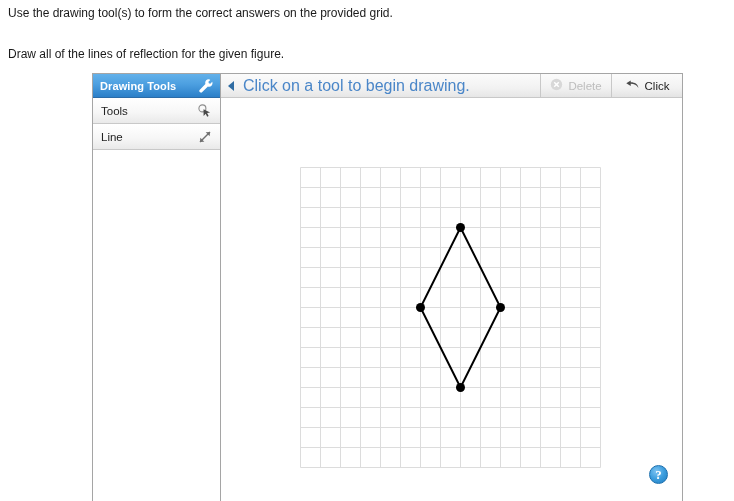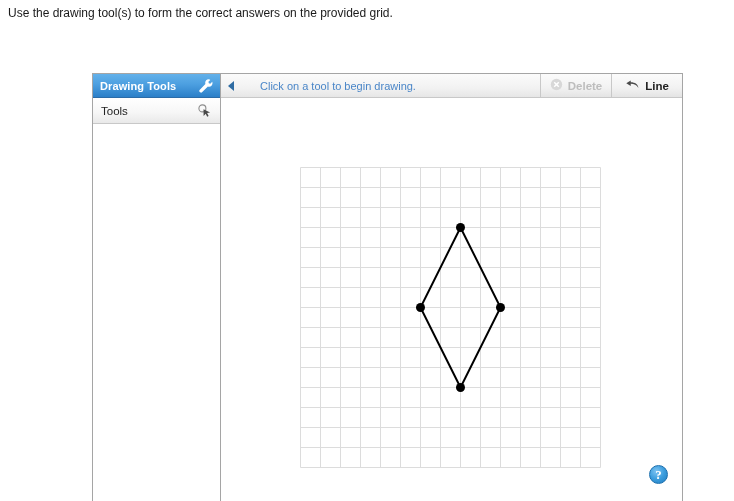--- a/index.html
+++ b/index.html
@@ -114,38 +114,37 @@
   .collapse-caret {
     width: 12px;
     height: 16px;
     flex: 0 0 12px;
     display: flex;
     align-items: center;
     justify-content: center;
     cursor: pointer;
   }
   .hint-text {
-    font-size: 11px;
+    font-size: 16px;
     color: #4a86c8;
-    margin-left: 23px;
+    margin-left: 6px;
     white-space: nowrap;
   }
   .action-btn {
     width: 71px;
     flex: 0 0 71px;
     background: linear-gradient(to bottom, #fbfbfb 0%, #f2f2f2 60%, #e4e4e4 100%);
     border-left: 1px solid #c8c8c8;
     border-bottom: 1px solid #c8c8c8;
     box-sizing: border-box;
     display: flex;
     align-items: center;
     justify-content: center;
     gap: 5px;
     cursor: pointer;
-    font-weight: bold;
   }
   .action-btn.disabled { cursor: default; }
   .action-label { font-size: 11.5px; color: #222222; }
   .action-btn.disabled .action-label { color: #bdbdbd; }
 
   
   .reset-strip {
     position: absolute;
     left: 128px;
     top: 24px;
@@ -204,20 +203,21 @@
     font-weight: bold;
     line-height: 1;
     font-family: "Liberation Serif", serif;
   }
 </style>
 </head>
 <body>
 
 <div class="instructions">
   <div class="instr-line">Use the drawing tool(s) to form the correct answers on the provided grid.</div>
+  <div class="instr-line second">Draw all of the lines of reflection for the given figure.</div>
 </div>
 
 <div class="widget">
 
   <div class="sidebar">
 
     <div class="sidebar-header">
       <span class="sidebar-header-label">Drawing Tools</span>
       <span>
         <svg class="tool-icon" viewBox="0 0 16 16" aria-hidden="true">
@@ -229,20 +229,30 @@
     <div class="tool-row">
       <span class="tool-row-label">Tools</span>
       <span>
         <svg class="tool-icon" viewBox="0 0 16 16" aria-hidden="true">
           <circle cx="5.4" cy="5.4" r="3.5" fill="none" stroke="#8c8c8c" stroke-width="1.1"></circle>
           <path d="M6.5 6.2l6.6 3.3-3 .5 1.5 3-1.4.7-1.5-3-2.1 2.2z" fill="#4a4a4a"></path>
         </svg>
       </span>
     </div>
 
+    <div class="tool-row">
+      <span class="tool-row-label">Line</span>
+      <span>
+        <svg class="tool-icon" viewBox="0 0 16 16" aria-hidden="true">
+          <path d="M3 13L13 3" stroke="#6f6f6f" stroke-width="1.4" fill="none"></path>
+          <path d="M13 3l-4.3.3L12.7 7.3z" fill="#6f6f6f"></path>
+          <path d="M3 13l.3-4.3L7.3 12.7z" fill="#6f6f6f"></path>
+        </svg>
+      </span>
+    </div>
   </div>
 
   <div class="topbar">
 
     <div class="hint-zone">
       <span class="collapse-caret">
         <svg width="7" height="10" viewBox="0 0 7 10" aria-hidden="true">
           <path d="M6 0L0 5l6 5z" fill="#2f6ca3"></path>
         </svg>
       </span>
@@ -258,21 +268,21 @@
       </span>
       <span class="action-label">Delete</span>
     </div>
 
     <div class="action-btn">
       <span>
         <svg width="15" height="13" viewBox="0 0 16 14" aria-hidden="true">
           <path d="M5.6 2.1v2.0c3.6 0 6.6 1.3 8.2 4.6-.4-3.7-3.4-6.0-8.2-6.0V0.6L0.8 3.6l4.8 3.0z" fill="#4a4a4a" transform="translate(0.5,2)"></path>
         </svg>
       </span>
-      <span class="action-label">Line</span>
+      <span class="action-label">Click</span>
     </div>
   </div>
 
   <div class="reset-strip">
     <span>
       <svg width="13" height="13" viewBox="0 0 16 16" aria-hidden="true">
         <path d="M8 2.6A5.4 5.4 0 002.6 8h1.8A3.6 3.6 0 018 4.4z" fill="#6f6f6f"></path>
         <path d="M8 13.4A5.4 5.4 0 0013.4 8h-1.8A3.6 3.6 0 018 11.6z" fill="#6f6f6f"></path>
         <path d="M8 1l2.6 1.8L8 4.6z" fill="#6f6f6f"></path>
         <path d="M8 15l-2.6-1.8L8 11.4z" fill="#6f6f6f"></path>

